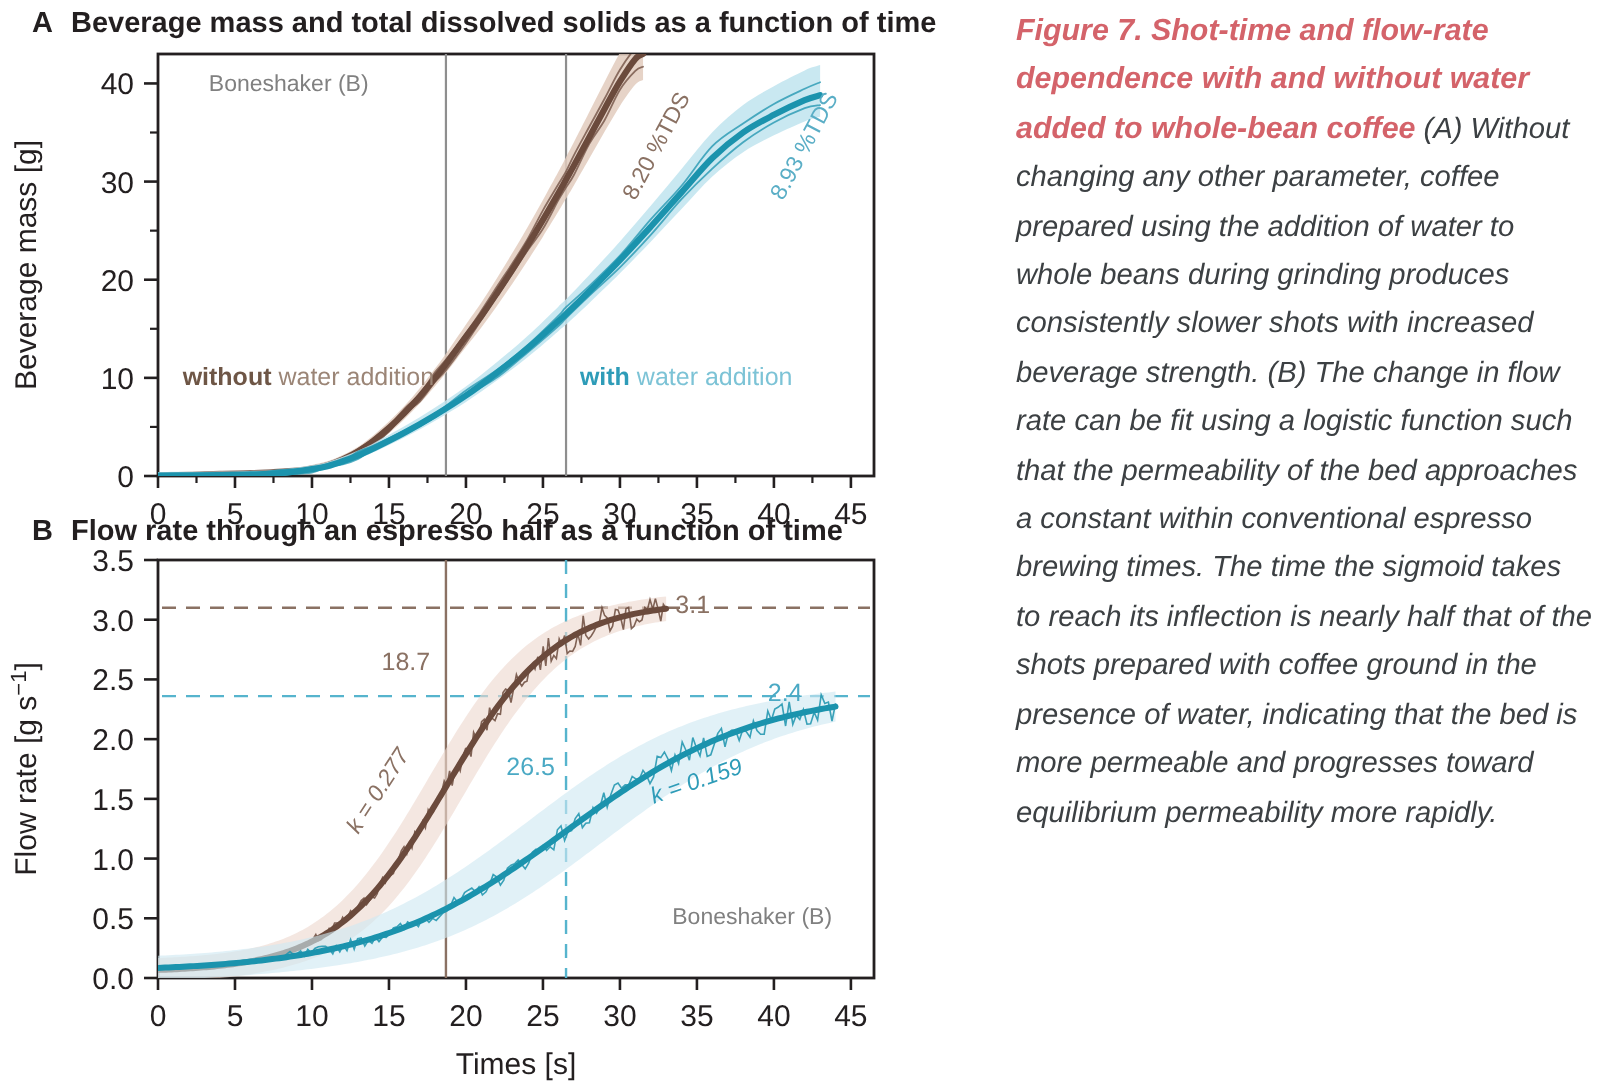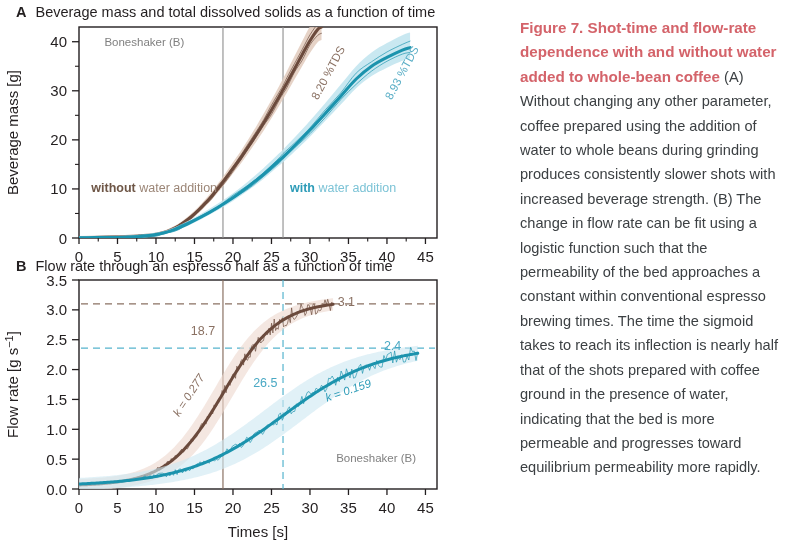--- a/index.html
+++ b/index.html
@@ -35,20 +35,21 @@
   }
   .panel-letter {
     font-weight: bold;
     font-size: 14.5px;
     color: #231f20;
     margin-right: 9px;
   }
   .panel-title-text {
     font-size: 14.5px;
     color: #231f20;
+    font-weight: bold;
   }
   #panelA-title-row { left: 16px; top: 4px; }
   #panelB-title-row { left: 16px; top: 258px; }
 
   svg.plot { position: absolute; left: 0; display: block; }
   #panelA-svg { top: 18px; }
   #panelB-svg { top: 272px; }
   .tick { stroke: #231f20; stroke-width: 1.3; }
   .tick-minor { stroke: #231f20; stroke-width: 1.1; }
   .ticklabel {
@@ -89,21 +90,22 @@
     font-size: 15.2px;
     line-height: 24.4px;
     color: #d4636a;
     margin: 0 0 0 0;
   }
   .caption-para {
     font-family: "Liberation Sans", sans-serif;
     font-size: 14.6px;
     line-height: 24.4px;
     color: #3c4043;
-    margin: 12px;
+    margin: 0;
+    font-style: italic;
   }
 </style>
 </head>
 <body>
 
 <div id="figure-root">
 
   <div id="plots-column">
 
     <div class="panel-title-row" id="panelA-title-row">

